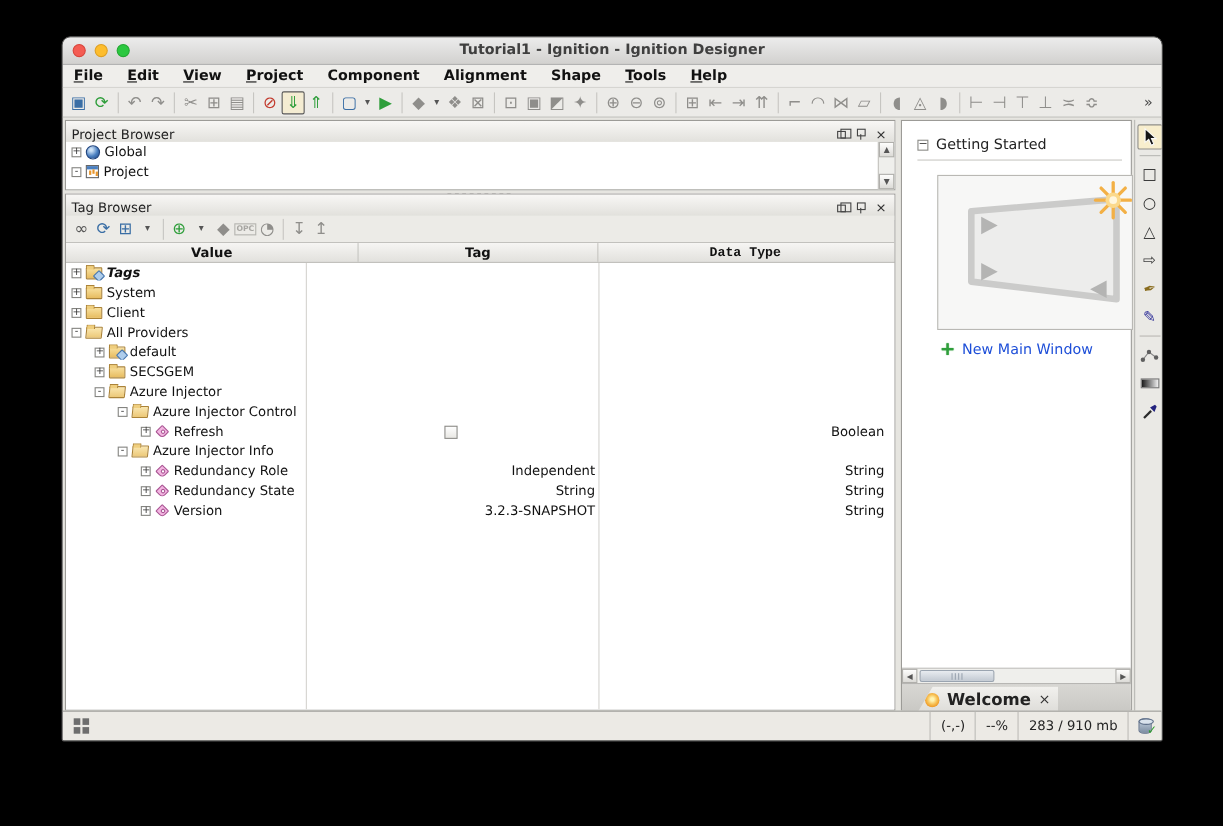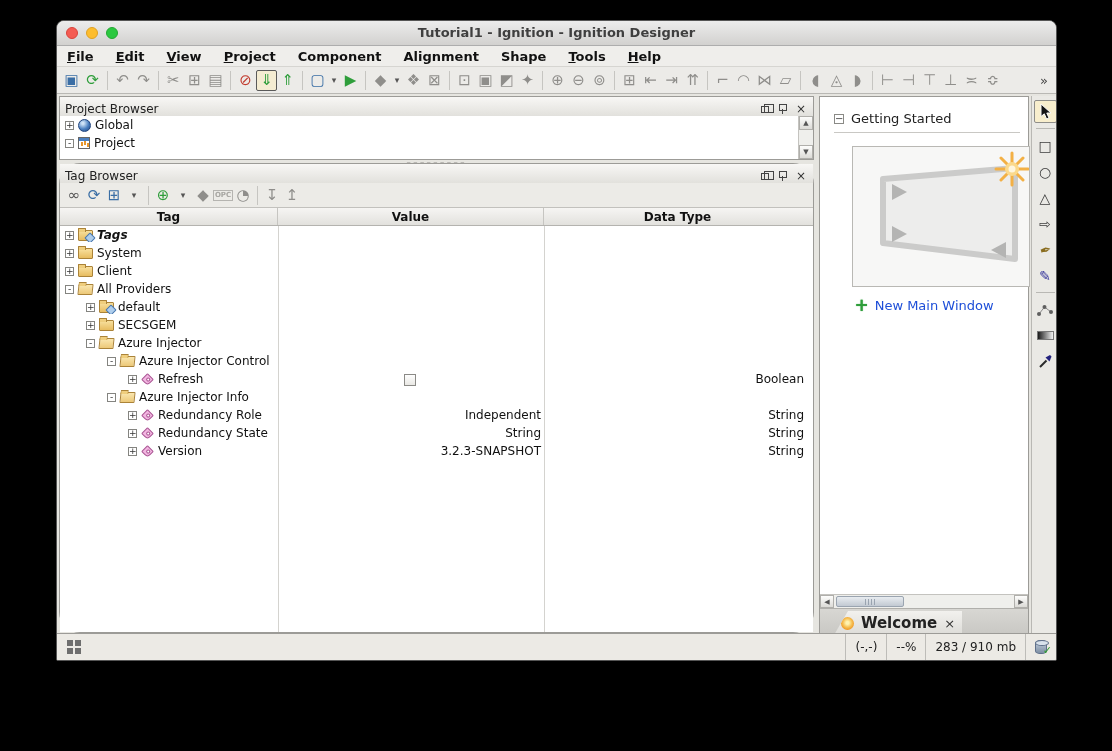--- a/index.html
+++ b/index.html
@@ -1,18 +1,18 @@
 <!DOCTYPE html>
 <html><head>
 <meta charset="utf-8">
 <style>
   html,body{margin:0;padding:0;background:#000;}
   *{box-sizing:border-box;font-family:"DejaVu Sans","Liberation Sans",sans-serif;}
   .stage{position:relative;width:1112px;height:751px;background:#000;overflow:hidden;}
-  .win{position:absolute;left:56px;top:20px;width:1001px;height:641px;background:#e8e7e2;
+  .win{position:absolute;left:56px;top:33px;width:1001px;height:641px;background:#e8e7e2;
        border:1px solid #555;border-radius:8px 8px 2px 2px;overflow:hidden;}
   
   .titlebar{position:relative;height:25px;background:linear-gradient(#ececec,#d2d1cf);
             border-bottom:1px solid #adadad;}
   .tl{position:absolute;top:6px;width:12px;height:12px;border-radius:50%;}
   .tl.red{left:9px;background:#f45c53;border:1px solid #d8453c;}
   .tl.yel{left:29px;background:#fdbd2e;border:1px solid #dfa023;}
   .tl.grn{left:49px;background:#2bc840;border:1px solid #24a833;}
   .wtitle{position:absolute;left:0;right:0;top:4px;text-align:center;font-size:13px;
           font-weight:600;color:#3f3f3f;}
@@ -237,21 +237,21 @@
         </div>
         <div class="vscroll">
           <span class="sbtn up">▲</span>
           <span class="sbtn down">▼</span>
         </div>
       </div>
     </div>
 
     <div class="splitter">▪▪▪▪▪▪▪▪▪</div>
 
-    <div class="panel" style="left:2px;top:69px;width:755px;height:470px;border-radius:21px;">
+    <div class="panel" style="left:2px;top:69px;width:755px;height:470px;">
       <div class="phead">
         <span class="ptitle">Tag Browser</span>
         <span class="pbtns">
           <span class="pbtn float-btn"></span>
           <span class="pbtn pin-btn"></span>
           <span class="close-btn">×</span>
         </span>
       </div>
       <div class="tb-toolbar">
         <span class="tbi dark">∞</span>
@@ -264,23 +264,23 @@
         <span class="tbi">◆</span>
         <span class="tbi">
               <span class="opc">OPC</span>
             </span>
         <span class="tbi">◔</span>
         <span class="tsep"></span>
         <span class="tbi">↧</span>
         <span class="tbi">↥</span>
       </div>
       <div class="tb-cols">
+        <span class="hcell" style="width:266px;">Value</span>
         <span class="hcell" style="width:218px;">Tag</span>
-        <span class="hcell" style="width:266px;">Value</span>
-        <span class="hcell" style="width:267px;border-right:none;">Data Type</span>
+        <span class="hcell" style="width:267px;border-right:none;font-family:Liberation Mono, monospace;">Data Type</span>
       </div>
       <div class="tb-tree">
         <span class="colline" style="left:218px;"></span>
         <span class="colline" style="left:484px;"></span>
 
         <div class="trow">
           <span class="tname" style="padding-left:5px;">
             <span class="exp">+</span>
             <span class="ic folder tagover"></span>
             <span class="bold-it">Tags</span>

